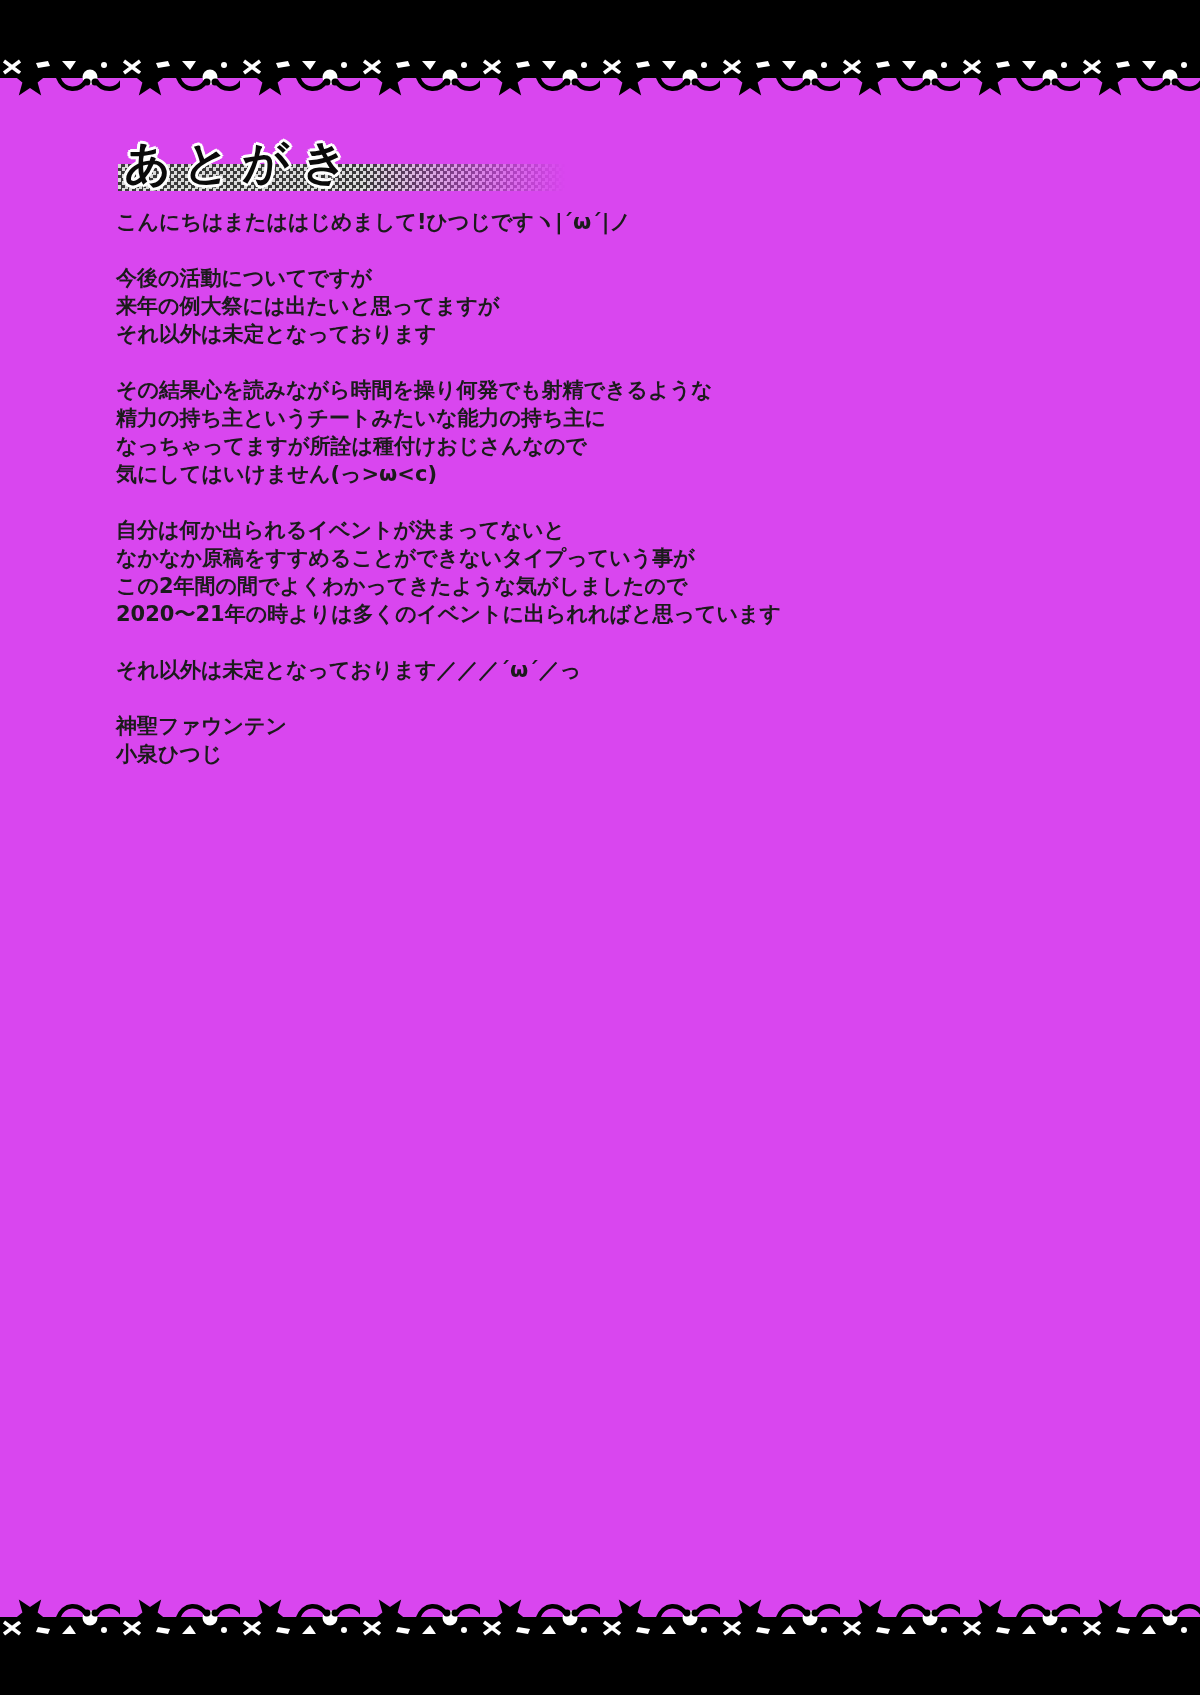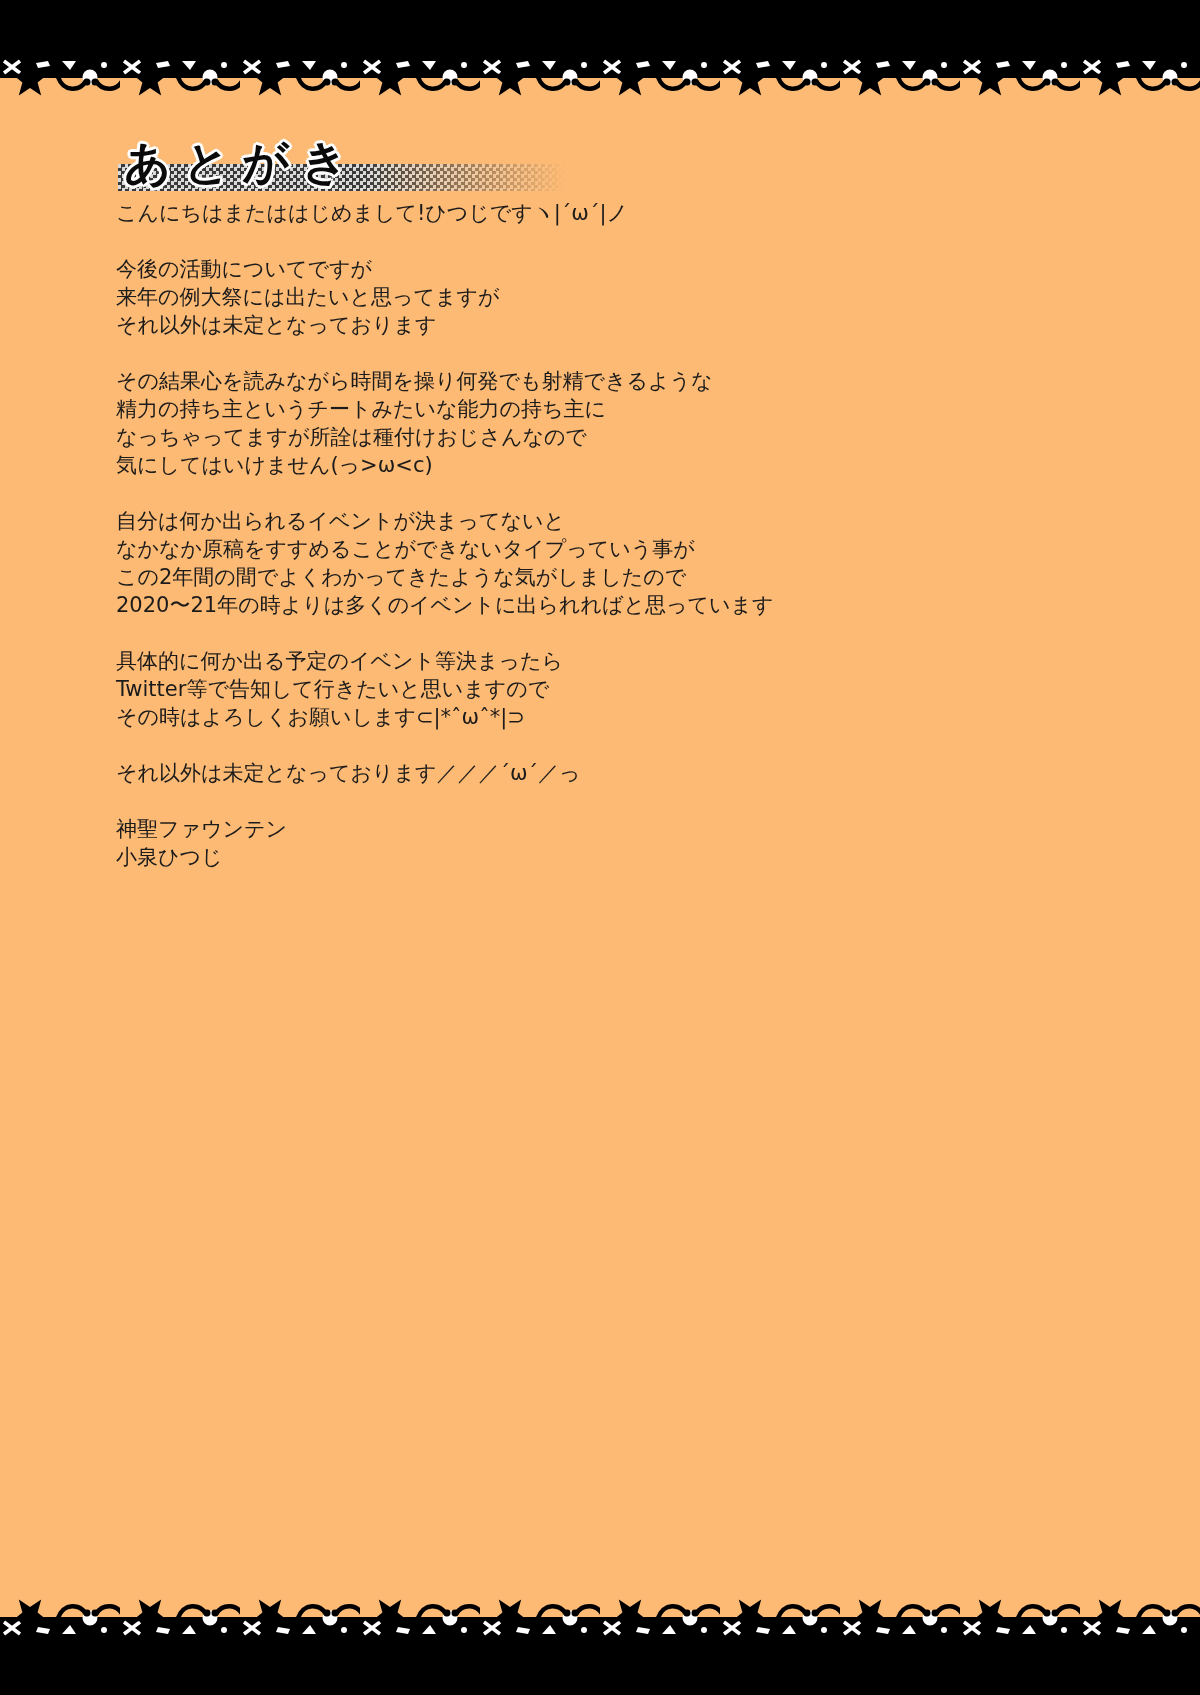--- a/index.html
+++ b/index.html
@@ -1,20 +1,20 @@
 <!DOCTYPE html>
 <html><head>
 <meta charset="utf-8">
 <style>
   html,body{margin:0;padding:0;background:#e8e8e8;}
   .page{
     position:relative;
     width:1200px;height:1695px;
     margin:0 auto;
-    background:#fdba74;
+    background:#d946ef;
     overflow:hidden;
     font-family:"DejaVu Sans",sans-serif;
     color:#1b1b1b;
   }
   .border-band{position:absolute;left:0;width:1200px;height:104px;}
   .border-top{top:0;}
   .border-bottom{top:1591px;}
   .border-band svg{display:block;}
 
   .title-wrap{position:absolute;left:0;top:130px;width:1200px;height:70px;}
@@ -31,21 +31,21 @@
     color:#0a0a0a;transform:rotate(-0.5deg);
     text-shadow:
       -3px 0 0 #fff,3px 0 0 #fff,0 -3px 0 #fff,0 3px 0 #fff,
       -2px -2px 0 #fff,2px -2px 0 #fff,-2px 2px 0 #fff,2px 2px 0 #fff;
   }
 
   .afterword-body{
     position:absolute;left:116px;top:191px;width:980px;
     font-size:21px;line-height:28px;
   }
-  .para{white-space:pre-line;margin:8px 0 28px 0;}
+  .para{white-space:pre-line;margin:17px 0 28px 0;font-weight:bold;}
 </style>
 </head>
 <body>
 
 <div class="page">
 
   <div class="border-band border-top">
     <svg width="1200" height="104" viewBox="0 0 1200 104" xmlns="http://www.w3.org/2000/svg">
       <defs>
         <pattern id="pat-top" x="0" y="56" width="120" height="48" patternUnits="userSpaceOnUse">
@@ -78,23 +78,20 @@
 来年の例大祭には出たいと思ってますが
 それ以外は未定となっております</div>
       <div class="para">その結果心を読みながら時間を操り何発でも射精できるような
 精力の持ち主というチートみたいな能力の持ち主に
 なっちゃってますが所詮は種付けおじさんなので
 気にしてはいけません(っ&gt;ω&lt;c)</div>
       <div class="para">自分は何か出られるイベントが決まってないと
 なかなか原稿をすすめることができないタイプっていう事が
 この2年間の間でよくわかってきたような気がしましたので
 2020〜21年の時よりは多くのイベントに出られればと思っています</div>
-      <div class="para">具体的に何か出る予定のイベント等決まったら
-Twitter等で告知して行きたいと思いますので
-その時はよろしくお願いします⊂|*ˆωˆ*|⊃</div>
       <div class="para">それ以外は未定となっております／／／´ω´／っ</div>
       <div class="para">神聖ファウンテン
 小泉ひつじ</div>
     </div>
 
   <div class="border-band border-bottom">
     <svg width="1200" height="104" viewBox="0 0 1200 104" xmlns="http://www.w3.org/2000/svg">
       <defs>
         <pattern id="pat-bot" x="0" y="56" width="120" height="48" patternUnits="userSpaceOnUse">
           <rect width="120" height="22" fill="#000"></rect>

